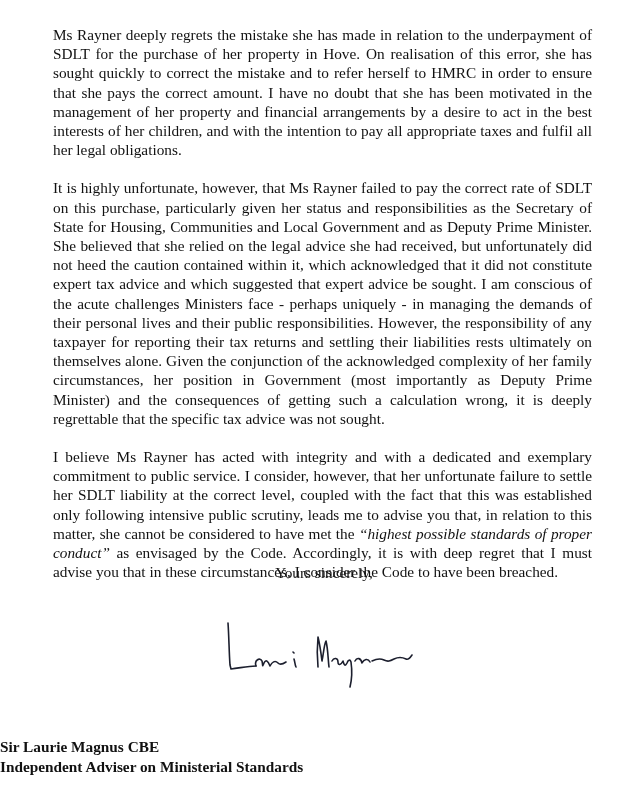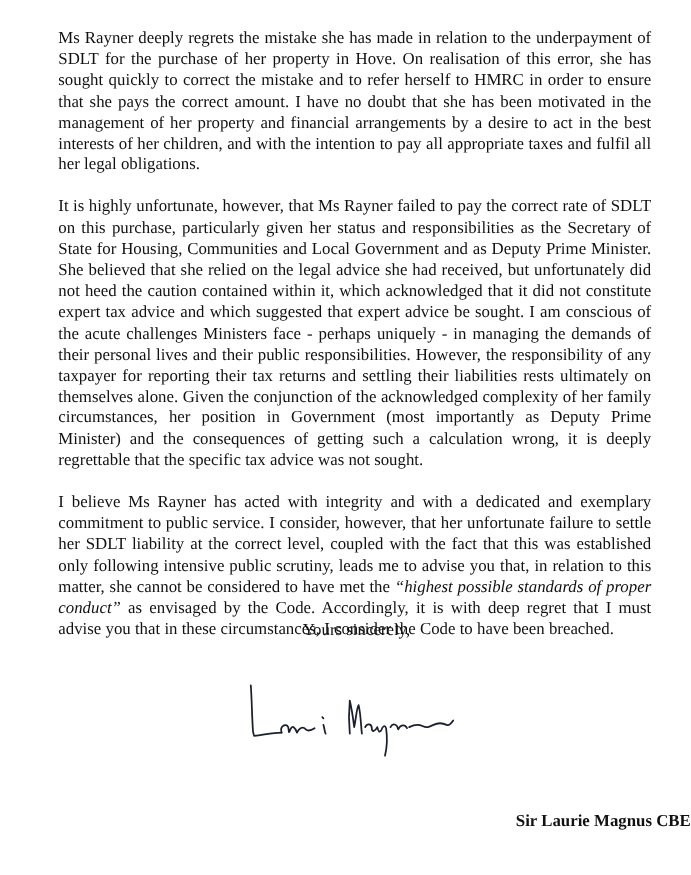--- a/index.html
+++ b/index.html
@@ -45,21 +45,21 @@
       left: 220px;
       top: 617px;
       width: 205px;
       height: 80px;
     }
     .signatory {
       position: absolute;
       left: 0;
       width: 628px;
       top: 737px;
-      text-align: right;
+      text-align: left;
       font-weight: bold;
       font-size: 15.3px;
       line-height: 19.5px;
     }
     .signatory div { margin: 0; }
   </style>
 </head>
 <body>
 
 <div class="page">
@@ -83,13 +83,14 @@
     <path d="M98 50 C97 40 97 30 98 20 C100 28 101 36 102 44 C104 34 104 28 106 24 C108 32 108 42 109 50"></path>
 
     <path d="M112 44 C114 40 118 41 118 45 C118 49 121 48 123 44 C124 48 125 50 127 46 C128 43 130 42 131 45 C132 52 132 62 130 70 M135 44 C137 40 141 41 142 46 C144 42 148 41 150 45"></path>
 
     <path d="M152 44 C156 42 160 41 164 43 C168 45 170 44 174 42 C178 40 182 40 186 42 C188 43 190 41 192 38"></path>
   </svg>
 </div>
 
 <div class="signatory">
   <div>Sir Laurie Magnus CBE</div>
+  <div>Independent Adviser on Ministerial Standards</div>
 </div>
 
 </body></html>

